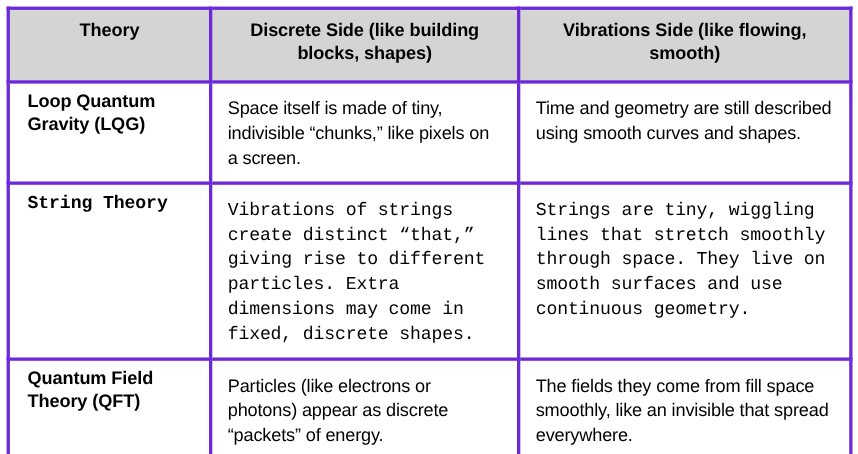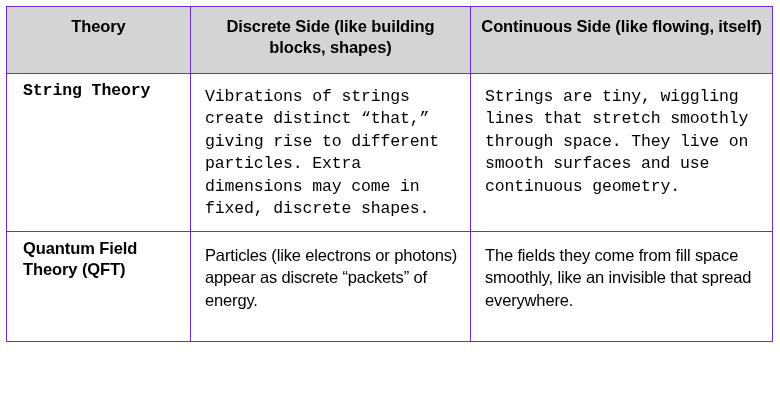--- a/index.html
+++ b/index.html
@@ -26,21 +26,21 @@
 
   table.comparison-table {
     width: 766px;
     border-collapse: collapse;
     table-layout: fixed;
     background: #ffffff;
   }
 
   table.comparison-table td,
   table.comparison-table th {
-    border: 1px solid #6d28d9;
+    border: 3px solid #6d28d9;
     vertical-align: top;
     box-sizing: border-box;
   }
 
   
   col.col-theory     { width: 184px; }
   col.col-discrete   { width: 280px; }
   col.col-continuous { width: 302px; }
 
   thead th {
@@ -93,26 +93,37 @@
     <colgroup>
       <col class="col-theory">
       <col class="col-discrete">
       <col class="col-continuous">
     </colgroup>
 
     <thead>
       <tr>
         <th>Theory</th>
         <th>Discrete Side (like building blocks, shapes)</th>
-        <th>Continuous Side (like flowing, itself)</th>
+        <th>Vibrations Side (like flowing, smooth)</th>
       </tr>
     </thead>
 
     <tbody>
 
+      <tr class="row-lqg">
+        <td class="theory-cell">
+          <span class="cell-text">Loop Quantum Gravity (LQG)</span>
+        </td>
+        <td class="body-cell">
+          <span class="cell-text">Space itself is made of tiny, indivisible “chunks,” like pixels on a screen.</span>
+        </td>
+        <td class="body-cell">
+          <span class="cell-text">Time and geometry are still described using smooth curves and shapes.</span>
+        </td>
+      </tr>
 
       <tr class="row-string">
         <td class="theory-cell">
           <span class="cell-text">String Theory</span>
         </td>
         <td class="body-cell">
           <span class="cell-text">Vibrations of strings create distinct “that,” giving rise to different particles. Extra dimensions may come in fixed, discrete shapes.</span>
         </td>
         <td class="body-cell">
           <span class="cell-text">Strings are tiny, wiggling lines that stretch smoothly through space. They live on smooth surfaces and use continuous geometry.</span>

